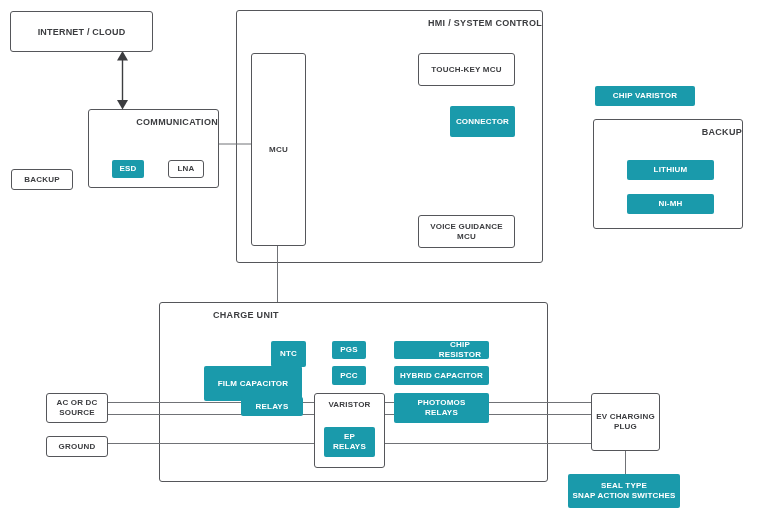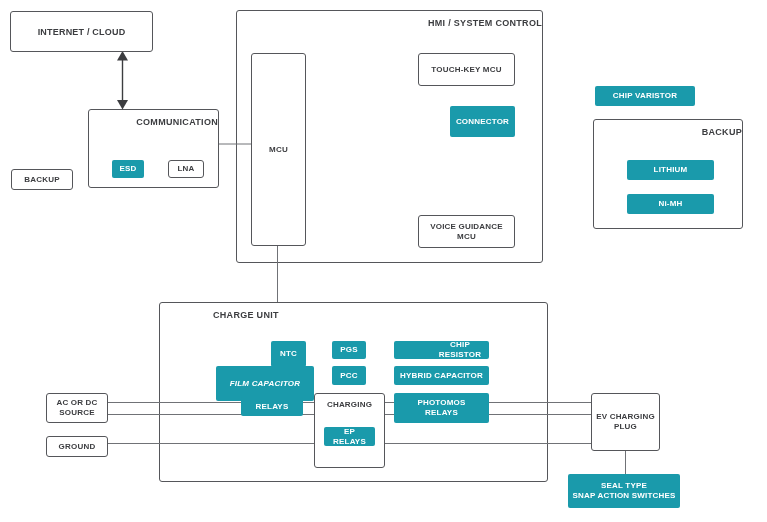--- a/index.html
+++ b/index.html
@@ -116,36 +116,36 @@
   </div>
   <div class="abs tbox comp" style="left:271px;top:341px;width:35px;height:26px;">
     <span>NTC</span>
   </div>
   <div class="abs tbox comp" style="left:332px;top:341px;width:34px;height:18px;">
     <span>PGS</span>
   </div>
   <div class="abs tbox comp" style="left:394px;top:341px;width:95px;height:18px;padding-left:37px;">
     <span>CHIP RESISTOR</span>
   </div>
-  <div class="abs tbox comp" style="left:216px;top:366px;width:98px;height:35px;font-style:italic;">
+  <div class="abs tbox comp" style="left:204px;top:366px;width:98px;height:35px;">
     <span>FILM CAPACITOR</span>
   </div>
   <div class="abs tbox comp" style="left:332px;top:366px;width:34px;height:19px;">
     <span>PCC</span>
   </div>
   <div class="abs tbox comp" style="left:394px;top:366px;width:95px;height:19px;">
     <span>HYBRID CAPACITOR</span>
   </div>
   <div class="abs tbox comp" style="left:241px;top:397px;width:62px;height:19px;">
     <span>RELAYS</span>
   </div>
   <div class="abs wbox comp" style="left:314px;top:393px;width:71px;height:75px;justify-content:flex-start;padding-top:6px;">
-    <span>CHARGING</span>
+    <span>VARISTOR</span>
   </div>
-  <div class="abs tbox comp" style="left:324px;top:427px;width:51px;height:19px;">
+  <div class="abs tbox comp" style="left:324px;top:427px;width:51px;height:30px;">
     <span>EP</span>
     <span>RELAYS</span>
   </div>
   <div class="abs tbox comp" style="left:394px;top:393px;width:95px;height:30px;">
     <span>PHOTOMOS</span>
     <span>RELAYS</span>
   </div>
 
   <div class="abs wbox comp" style="left:46px;top:393px;width:62px;height:30px;">
     <span>AC OR DC</span>

